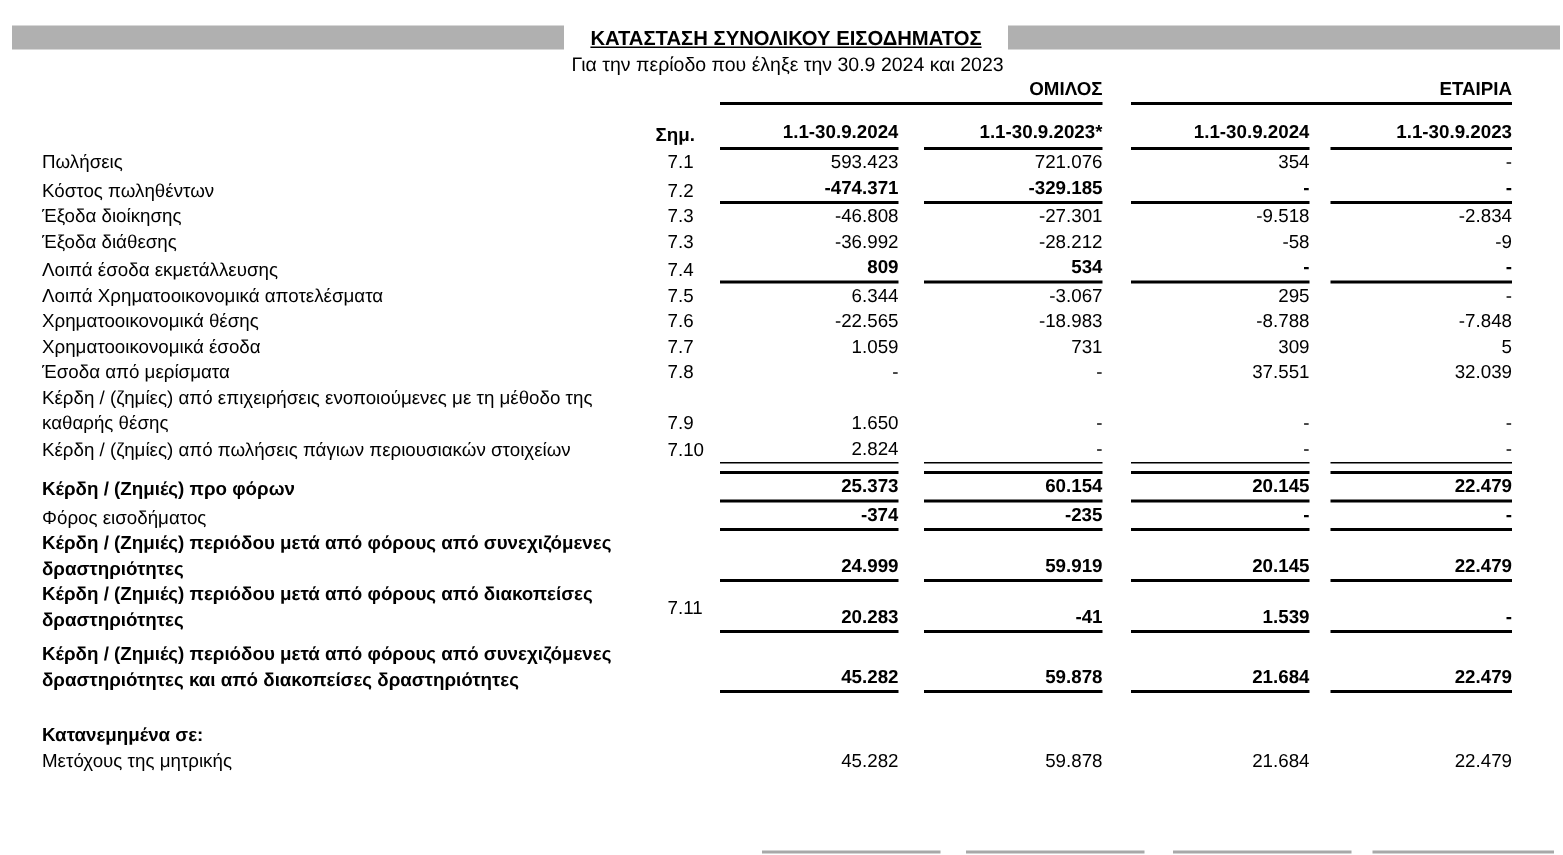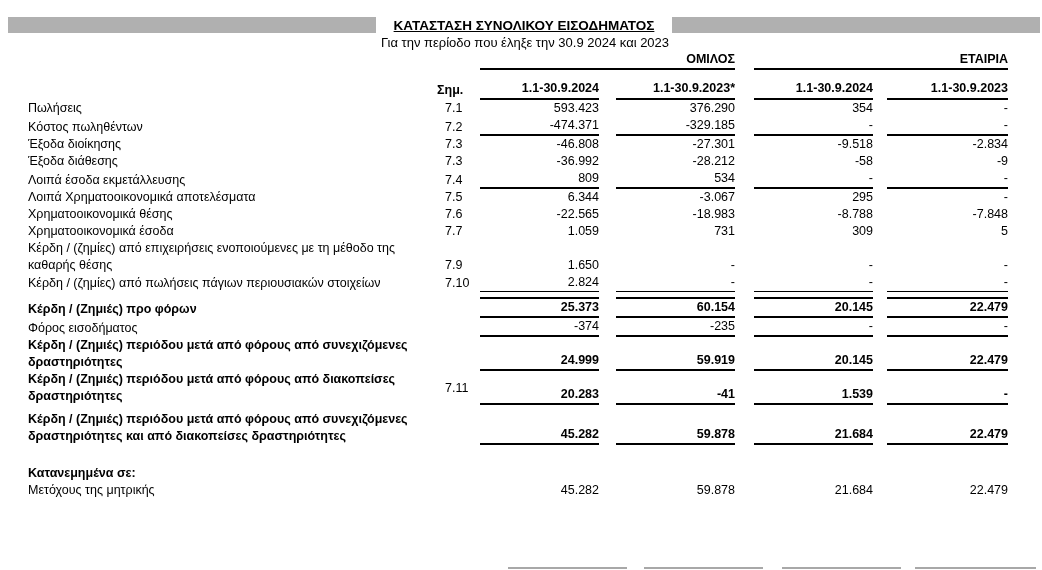--- a/index.html
+++ b/index.html
@@ -23,21 +23,21 @@
     border-collapse:separate;border-spacing:0;table-layout:fixed;
     font-size:12.5px;
   }
   td{padding:0;vertical-align:bottom;line-height:17px;overflow:hidden;}
   td.lbl{line-height:17px;}
   td.num{text-align:right;}
   td.note{padding-left:8px;}
   td.note-h{font-weight:bold;padding-left:0;}
   td.group{text-align:right;font-weight:bold;line-height:18px;}
   tr.cols-row td{padding-top:9px;line-height:19px;font-weight:bold;}
-  .bb2{border-bottom:2px solid #000;}
+  .bb2{border-bottom:2px solid #000;font-weight:bold;}
   .bb1{border-bottom:1px solid #000;}
   tr.bold td{font-weight:bold;}
   tr.hr-row td{height:5px;line-height:5px;font-size:2px;}
   tr.gap6 td{padding-top:6px;}
   tr.gap20 td{padding-top:20px;}
   td.vmid{vertical-align:middle;}
   
   .bottom-frag{position:absolute;top:567px;height:2px;background:#a8a8a8;}
   .bf1{left:508px;width:119px;}
   .bf2{left:644px;width:119px;}
@@ -86,21 +86,21 @@
       <td class="num bb2">1.1-30.9.2024</td>
       <td></td>
       <td class="num bb2">1.1-30.9.2023</td>
     </tr>
 
     <tr>
       <td class="lbl">Πωλήσεις</td>
       <td class="note">7.1</td>
       <td class="num">593.423</td>
           <td></td>
-      <td class="num">376.290</td>
+      <td class="num">721.076</td>
           <td></td>
       <td class="num">354</td>
           <td></td>
       <td class="num">-</td>
     </tr>
 
     <tr>
       <td class="lbl">Κόστος πωληθέντων</td>
       <td class="note">7.2</td>
       <td class="num bb2">-474.371</td>
@@ -179,20 +179,31 @@
       <td class="note">7.7</td>
       <td class="num">1.059</td>
           <td></td>
       <td class="num">731</td>
           <td></td>
       <td class="num">309</td>
           <td></td>
       <td class="num">5</td>
     </tr>
 
+    <tr>
+      <td class="lbl">Έσοδα από μερίσματα</td>
+      <td class="note">7.8</td>
+      <td class="num">-</td>
+          <td></td>
+      <td class="num">-</td>
+          <td></td>
+      <td class="num">37.551</td>
+          <td></td>
+      <td class="num">32.039</td>
+    </tr>
 
     <tr>
       <td class="lbl">Κέρδη / (ζημίες) από επιχειρήσεις ενοποιούμενες με τη μέθοδο της καθαρής θέσης</td>
       <td class="note">7.9</td>
       <td class="num">1.650</td>
           <td></td>
       <td class="num">-</td>
           <td></td>
       <td class="num">-</td>
           <td></td>

